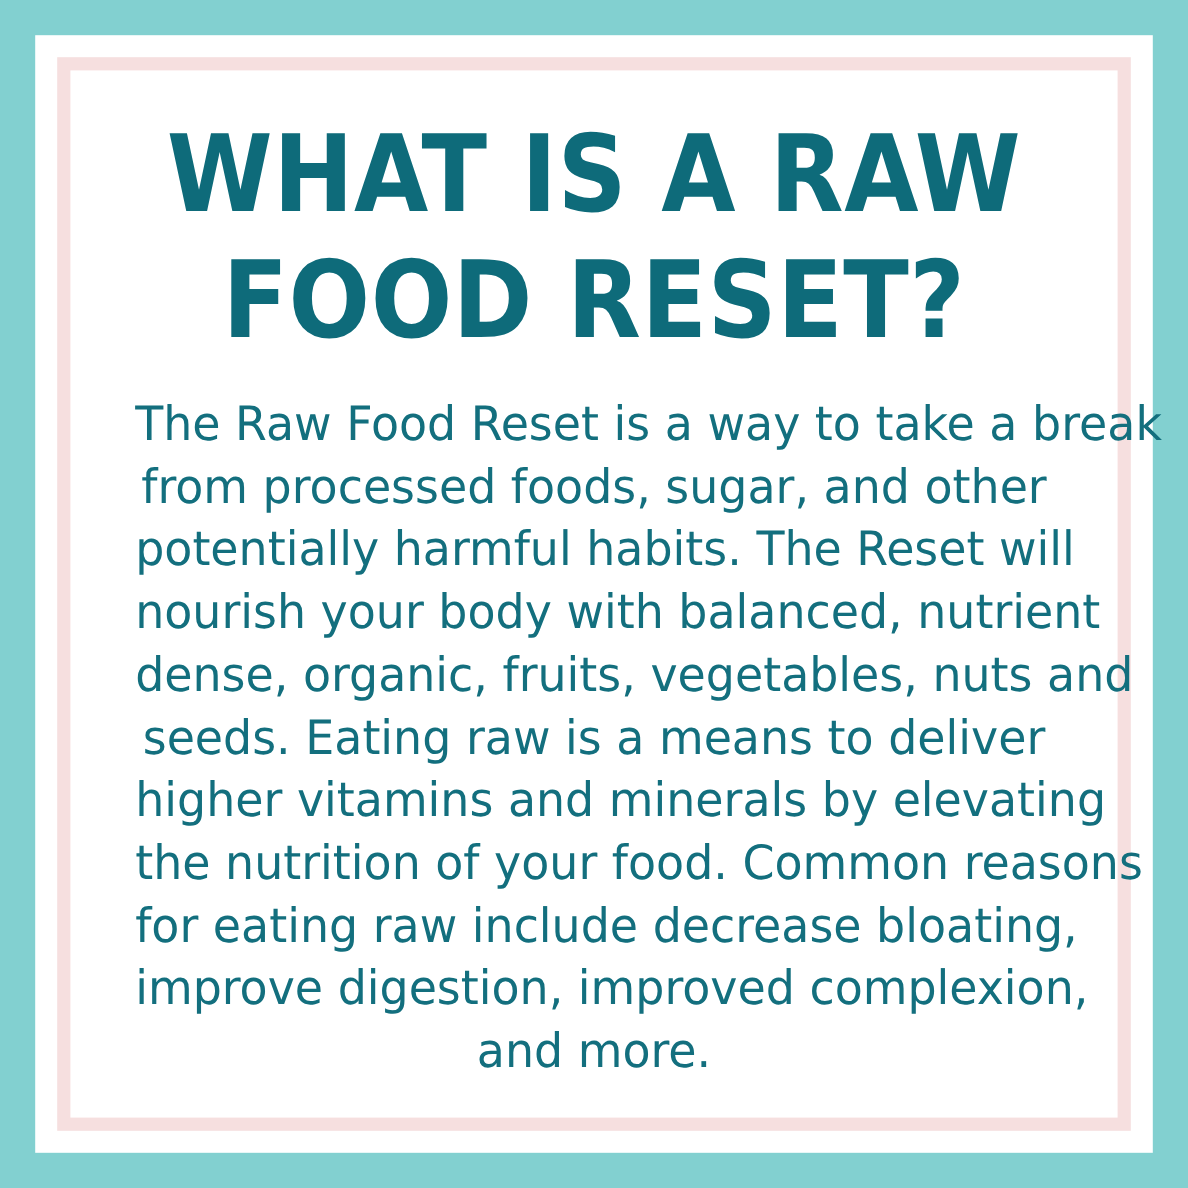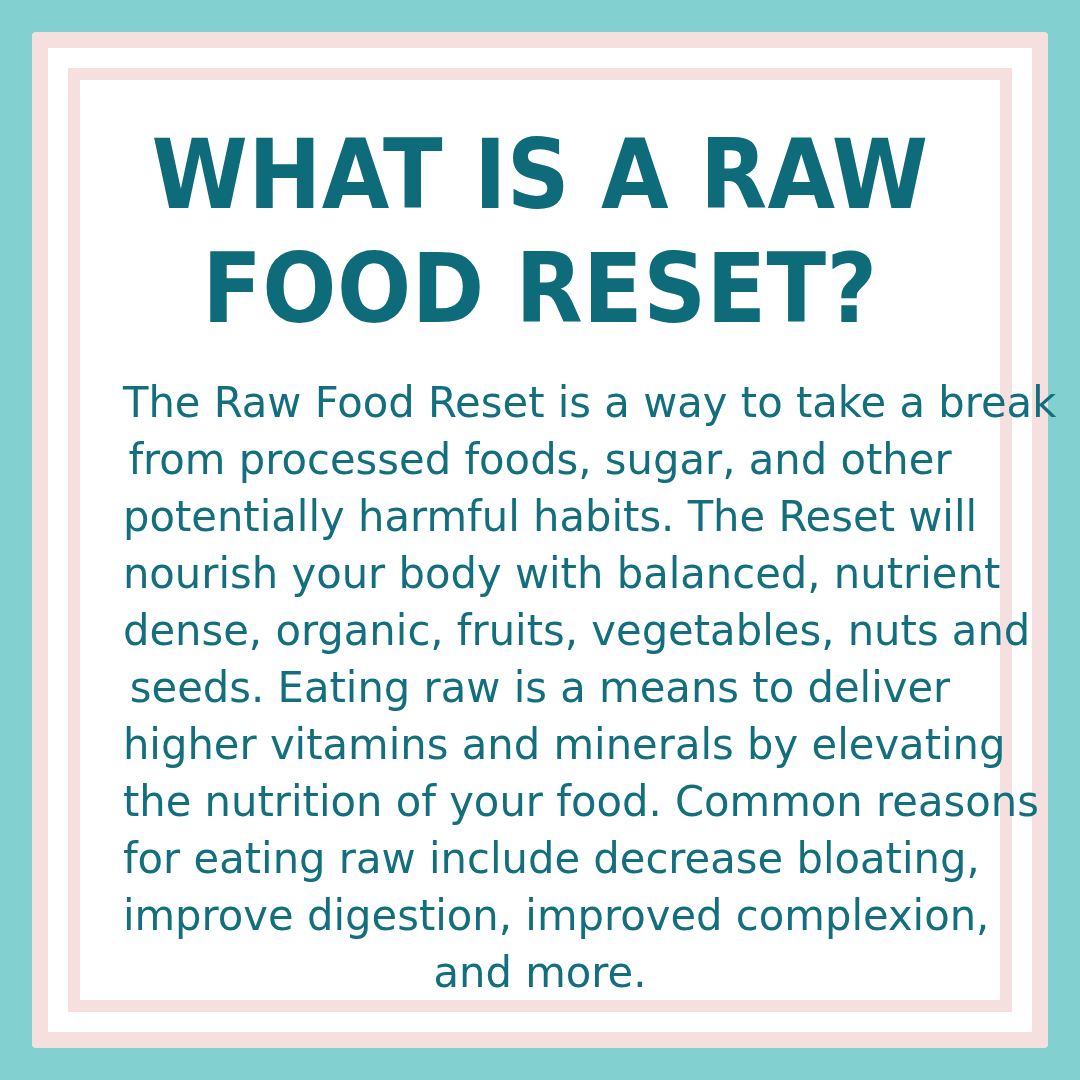--- a/index.html
+++ b/index.html
@@ -23,21 +23,20 @@
     padding: 32px;
   }
 
   
   .frame-outer {
     box-sizing: border-box;
     width: 100%;
     height: 100%;
     background: #f6dfdf;
     border-radius: 4px;
-    padding: 16px;
   }
 
   
   .frame-gap {
     box-sizing: border-box;
     width: 100%;
     height: 100%;
     background: #ffffff;
     padding: 20px;
   }

